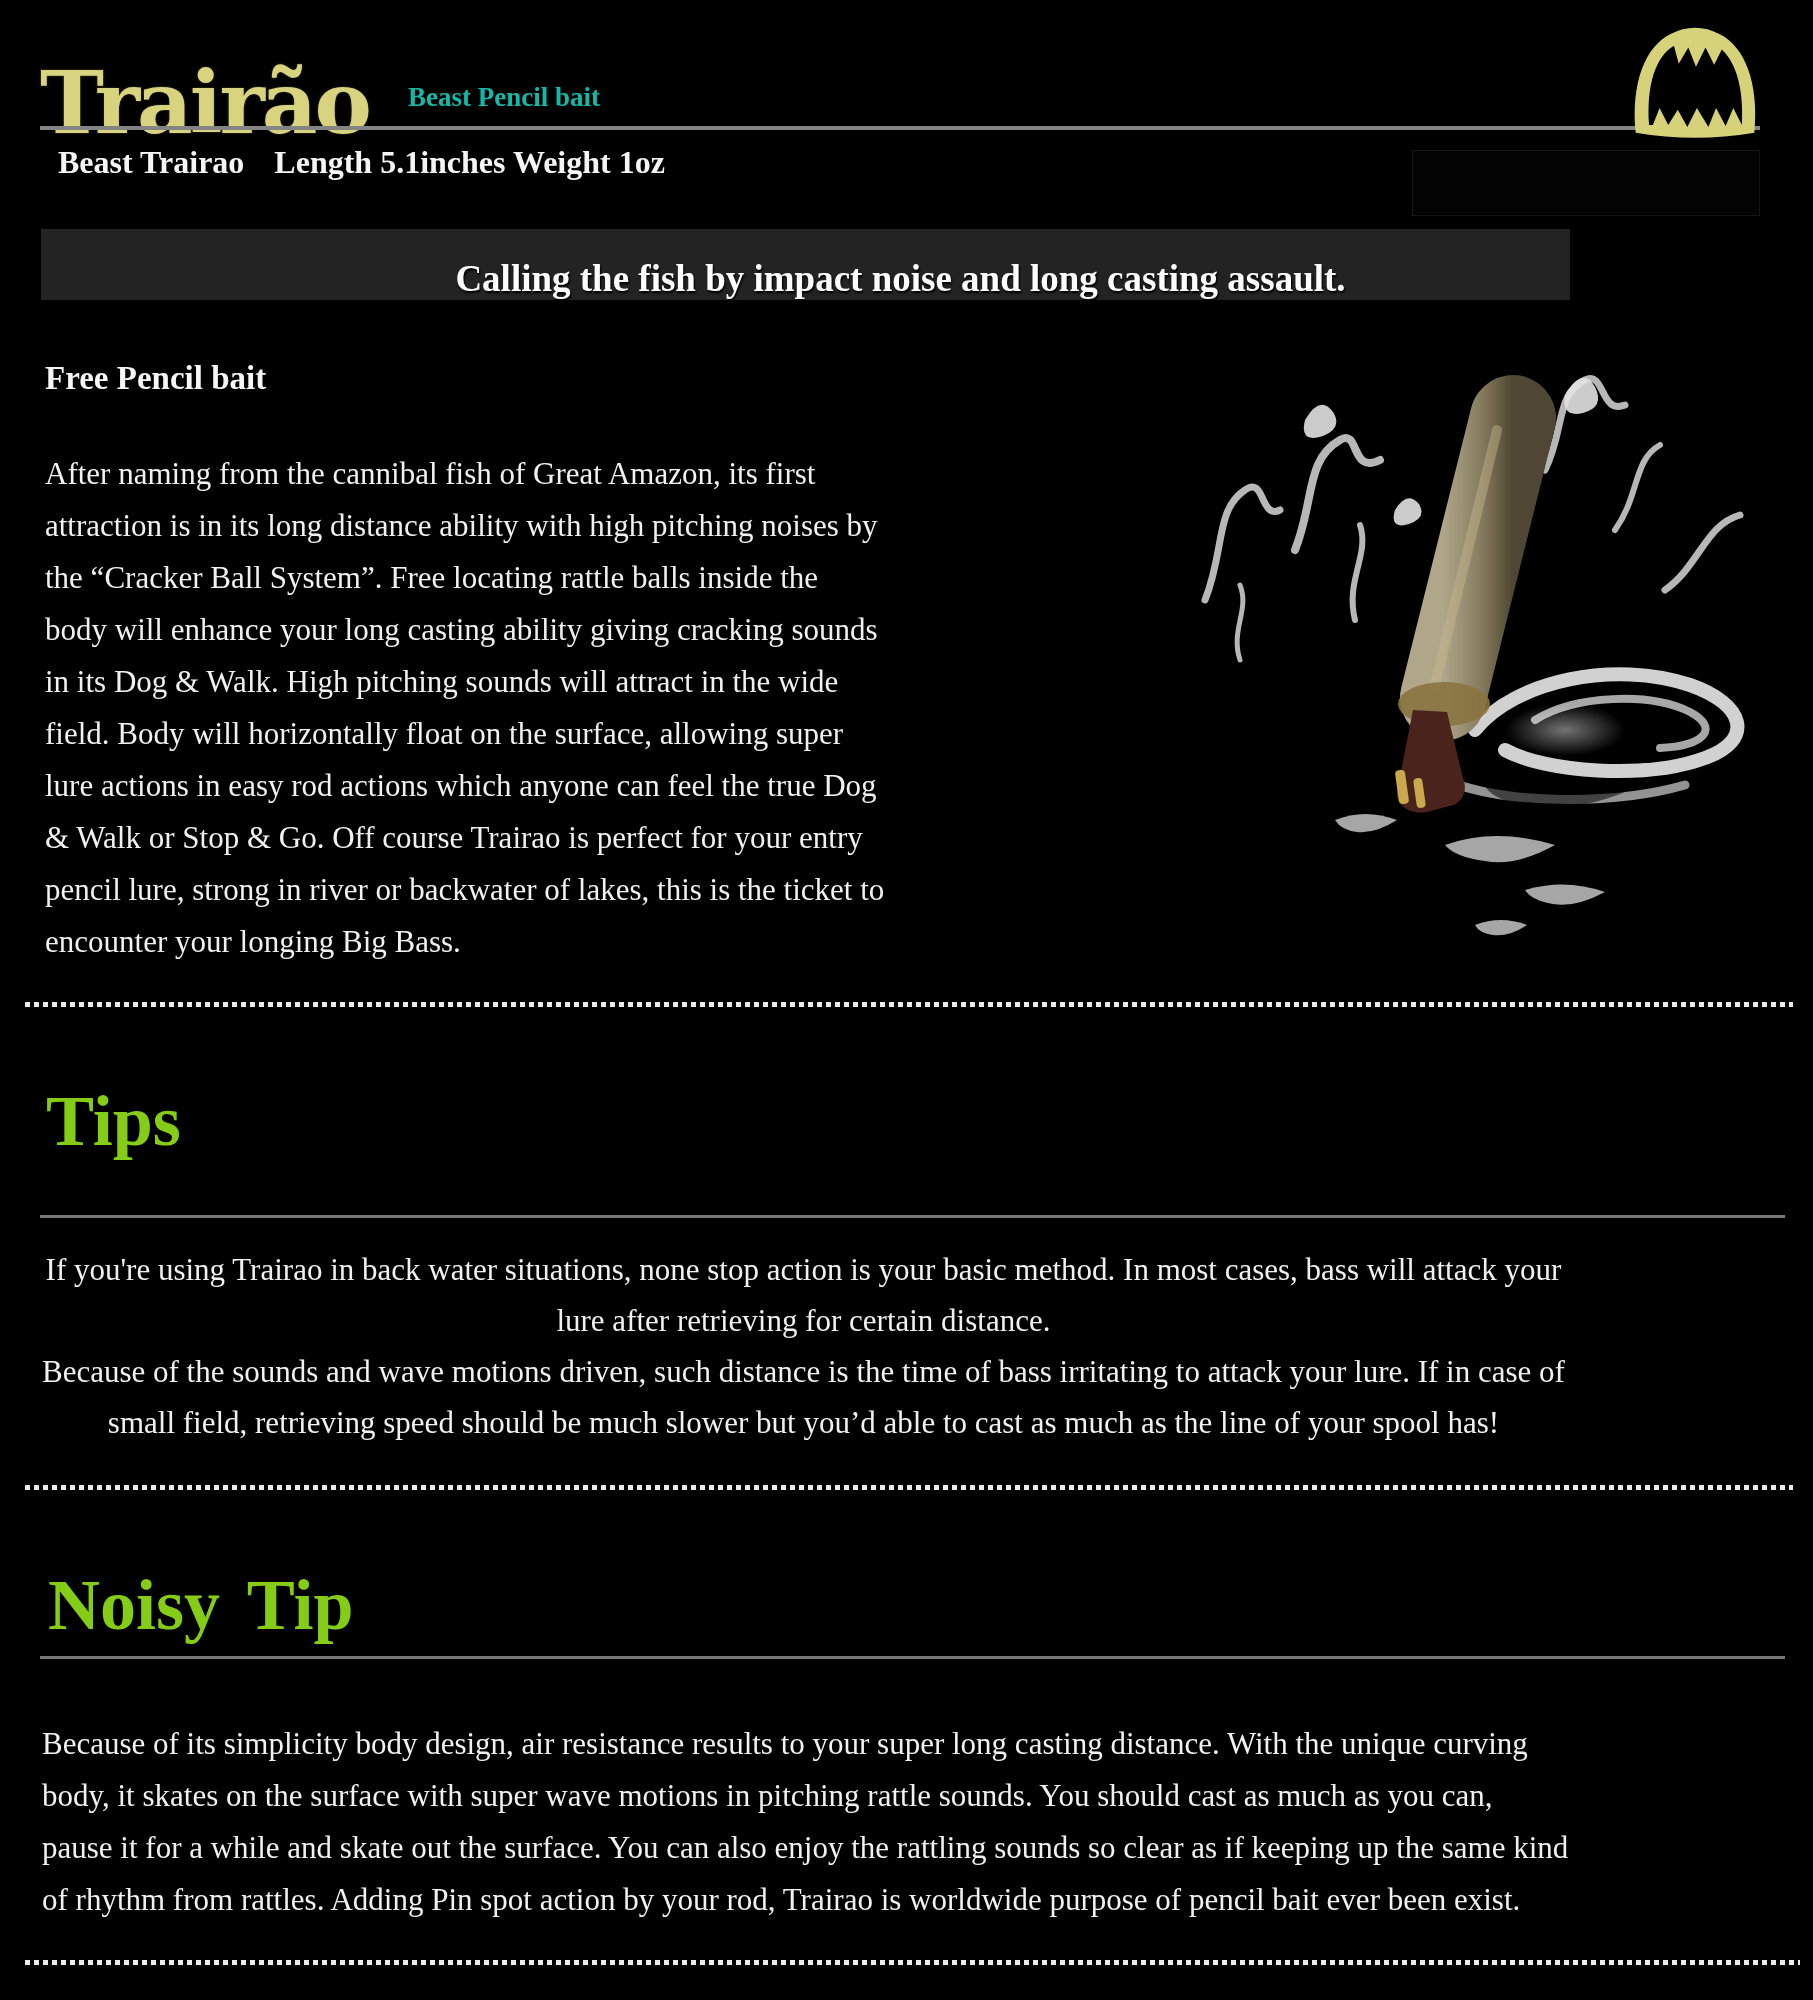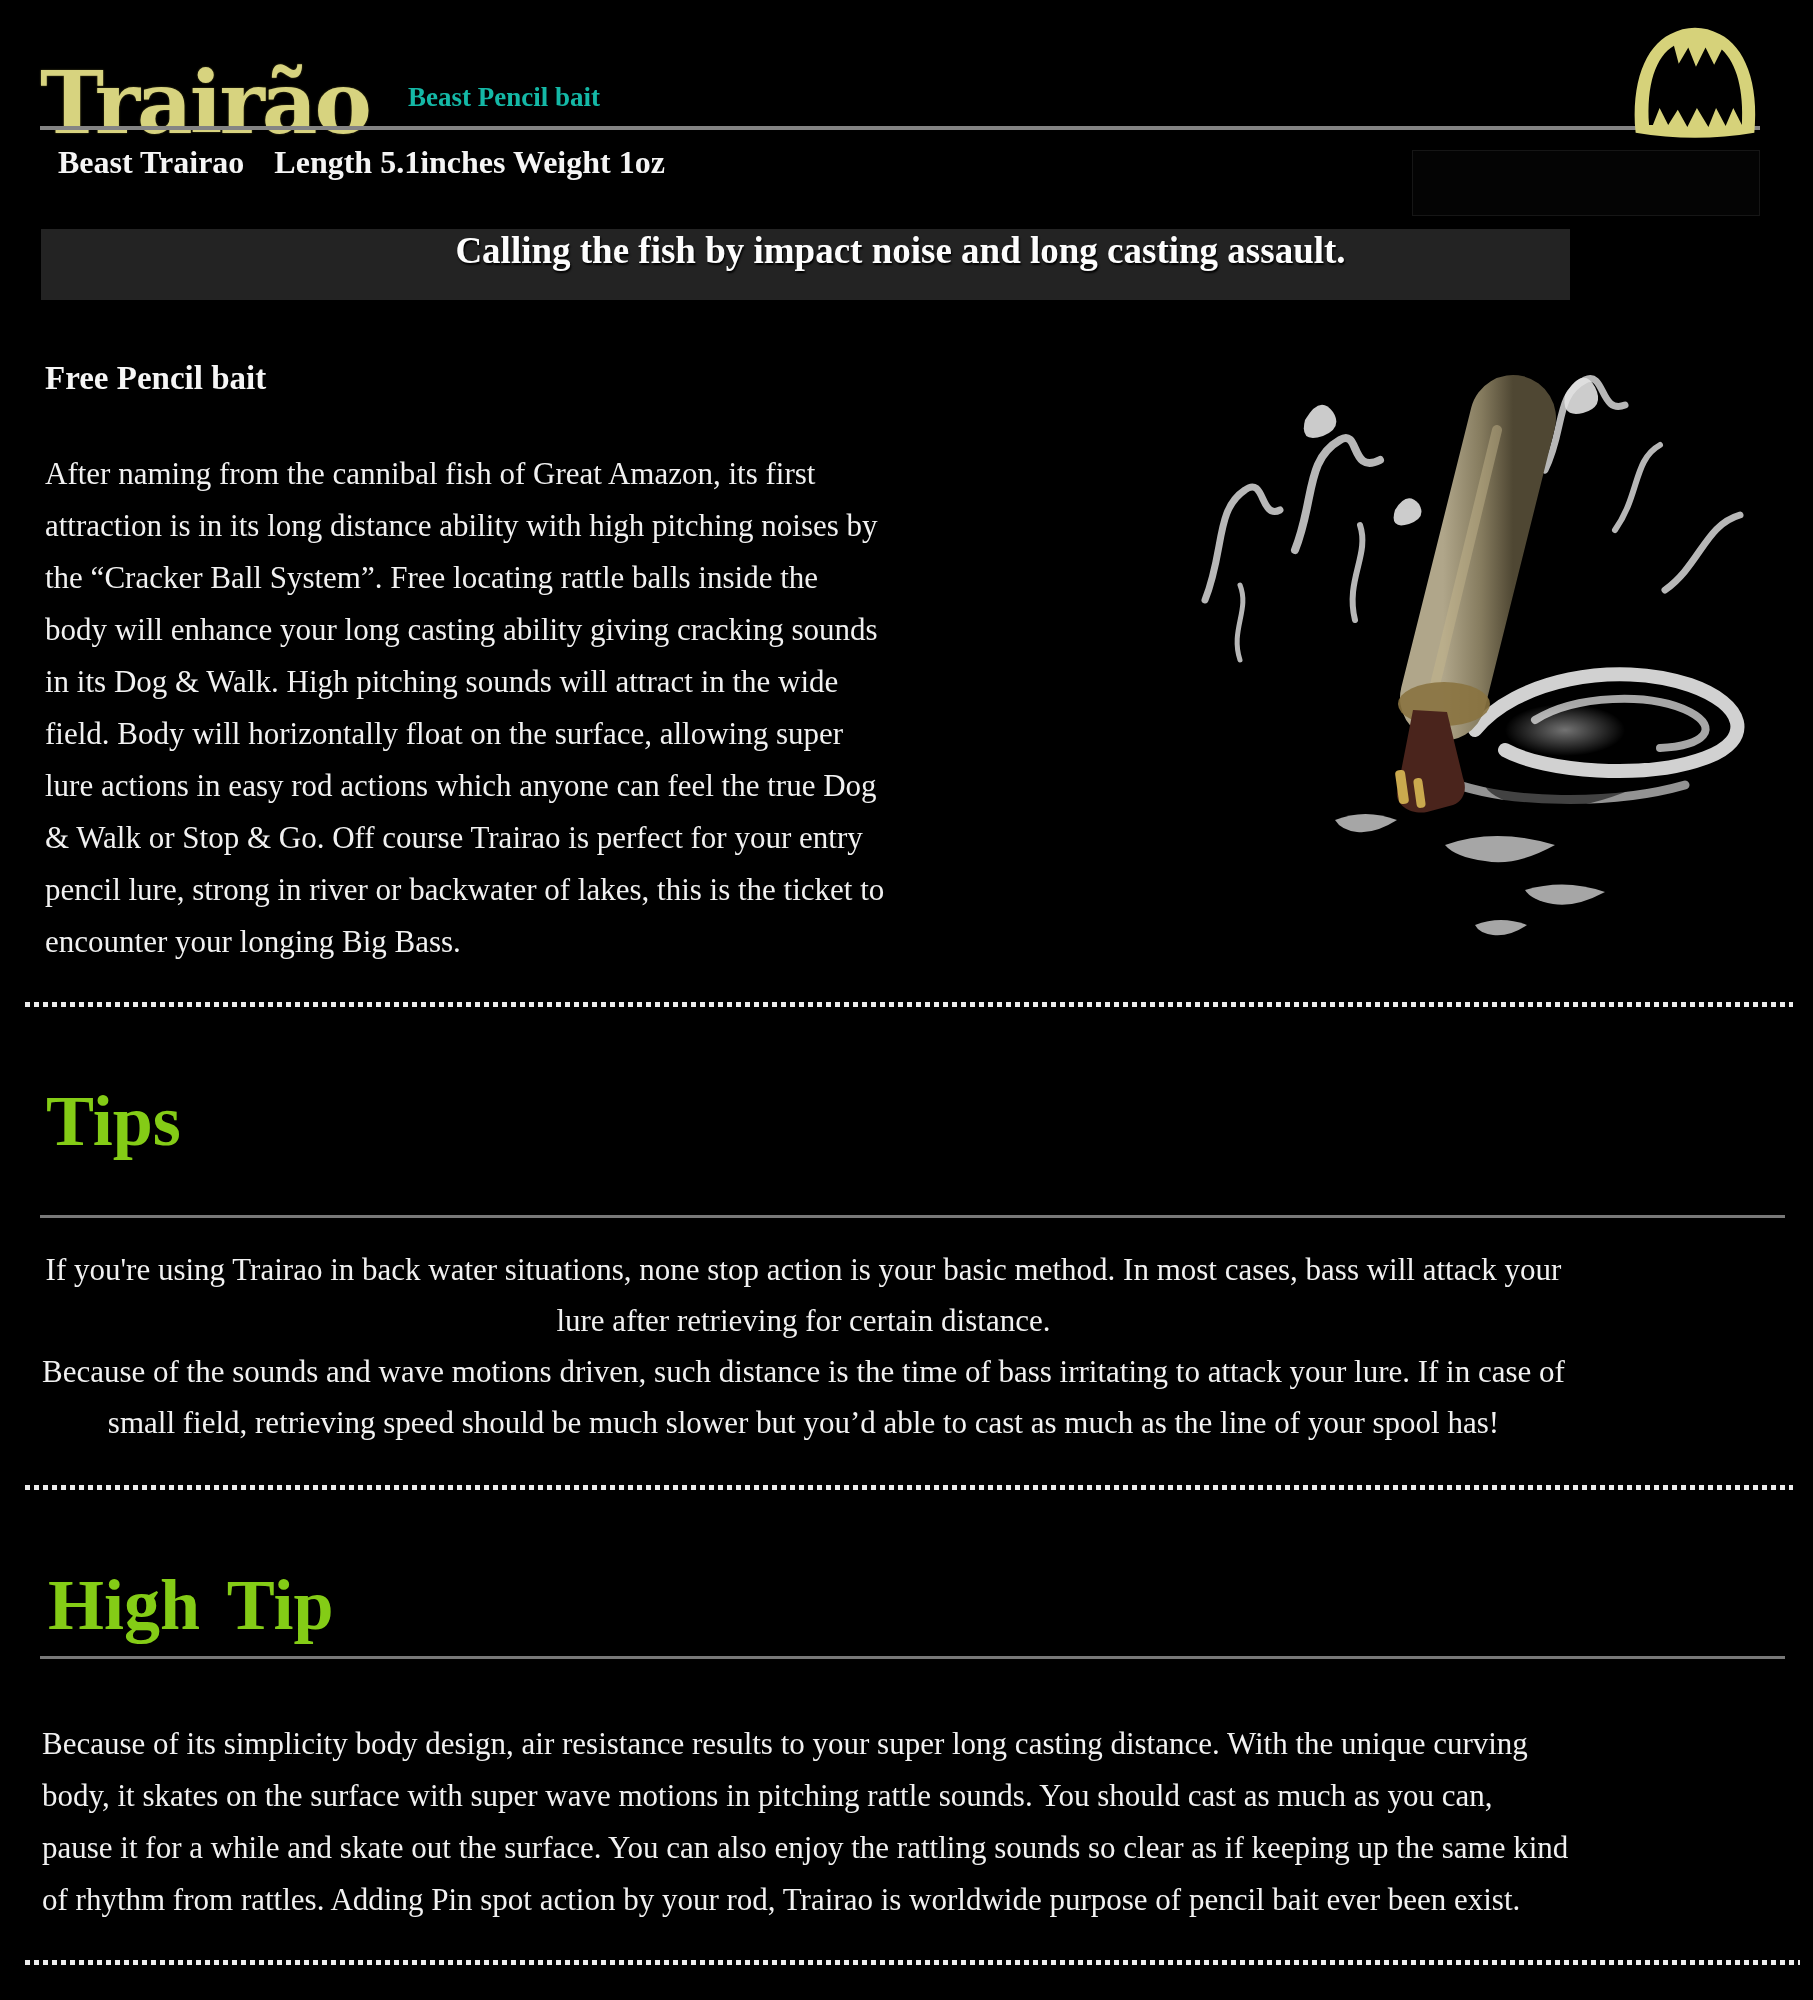--- a/index.html
+++ b/index.html
@@ -25,21 +25,21 @@
   .rule-top{left:40px;top:126px;width:1720px;height:4px;background:#848484;}
   .jaws{left:1628px;top:22px;width:134px;height:122px;}
   .faint-box{left:1412px;top:150px;width:346px;height:64px;border:1px solid #161616;background:#040404;}
   .spec{
     left:50px;top:142px;font-weight:bold;font-size:32px;line-height:40px;color:#f5f5f5;margin-left:8px;
   }
   .spec .gap{display:inline-block;width:30px;}
   
   .banner{
     left:41px;top:229px;width:1529px;height:71px;background:#232323;
-    display:flex;align-items:flex-start;justify-content:center;
+    display:flex;align-items:flex-end;justify-content:center;
     padding-left:190px;box-sizing:border-box;
   }
   .banner-text{
     font-weight:bold;font-size:37px;color:#fdfdfd;
     text-shadow:1px 2px 2px #000;
     white-space:nowrap;
   }
   
   .intro-heading{left:45px;top:360px;font-weight:bold;font-size:33px;color:#f6f6f6;}
   .para{white-space:pre;color:#f1f1f1;}
@@ -168,20 +168,20 @@
 
 <div class="abs sec-title tips-title">Tips</div>
 <div class="abs sec-rule tips-rule"></div>
 <div class="abs para tips-para">If you're using Trairao in back water situations, none stop action is your basic method. In most cases, bass will attack your
 lure after retrieving for certain distance.
 Because of the sounds and wave motions driven, such distance is the time of bass irritating to attack your lure. If in case of
 small field, retrieving speed should be much slower but you’d able to cast as much as the line of your spool has!</div>
 
 <div class="abs dotted div2"></div>
 
-<div class="abs sec-title super-title">High Tip</div>
+<div class="abs sec-title super-title">Noisy Tip</div>
 <div class="abs sec-rule super-rule"></div>
 <div class="abs para super-para">Because of its simplicity body design, air resistance results to your super long casting distance. With the unique curving
 body, it skates on the surface with super wave motions in pitching rattle sounds. You should cast as much as you can,
 pause it for a while and skate out the surface. You can also enjoy the rattling sounds so clear as if keeping up the same kind
 of rhythm from rattles. Adding Pin spot action by your rod, Trairao is worldwide purpose of pencil bait ever been exist.</div>
 
 <div class="abs dotted div3"></div>
 
 </body></html>

